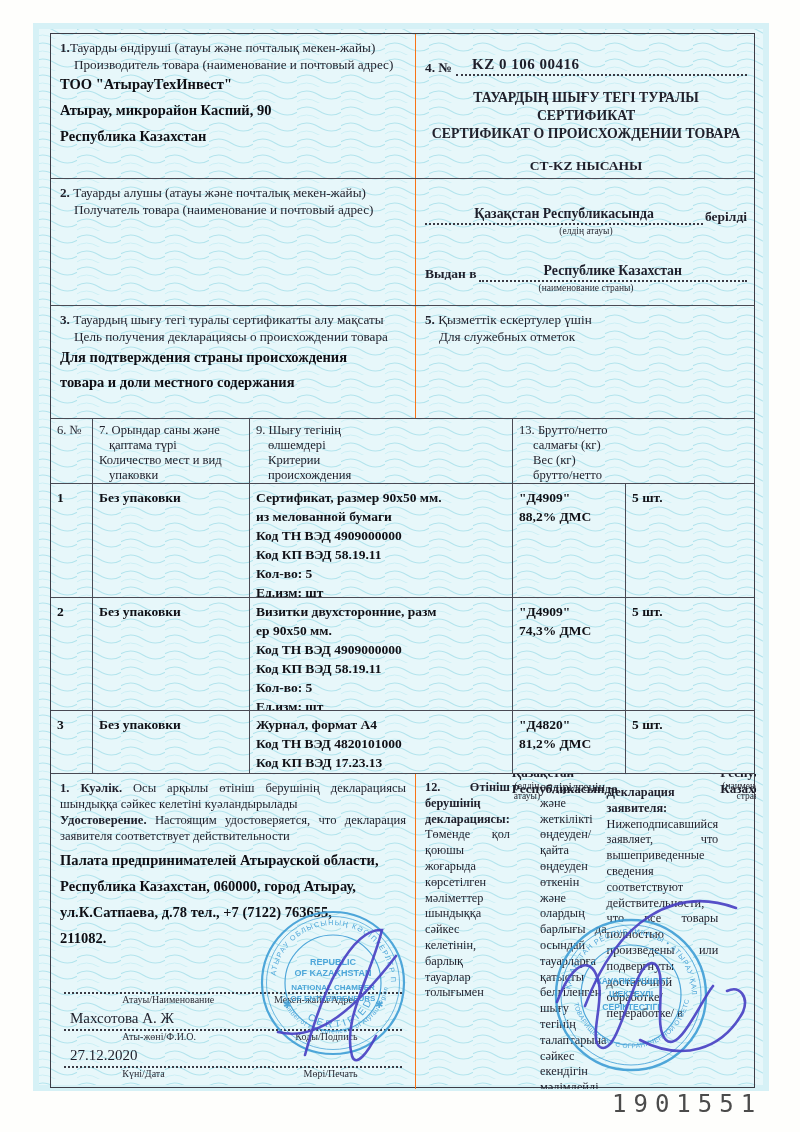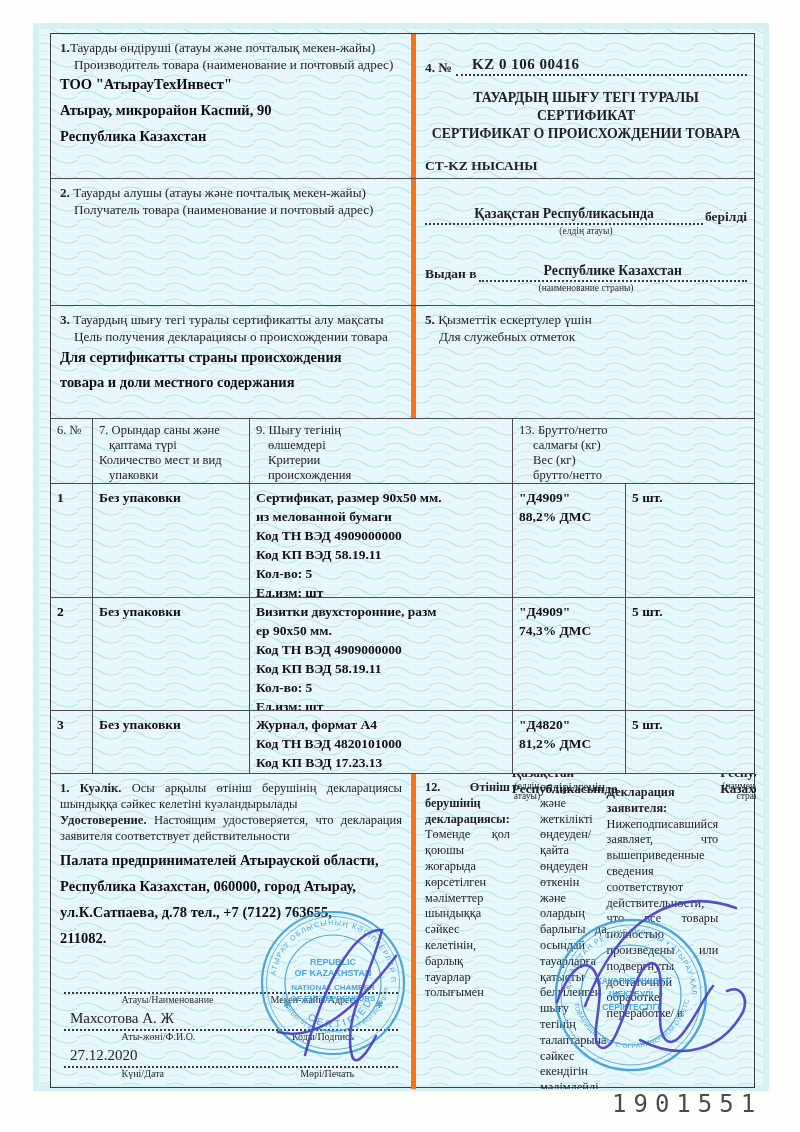--- a/index.html
+++ b/index.html
@@ -5,35 +5,35 @@
   * { margin:0; padding:0; box-sizing:border-box; }
   body { background:#ffffff; }
   .page { position:relative; width:800px; height:1132px; background:#fefefc; overflow:hidden;
           font-family:"Liberation Serif","DejaVu Serif",serif; color:#1e1e2a; }
   .deckle { position:absolute; left:33px; top:23px; width:736px; height:1068px; }
   .cert { position:absolute; left:50px; top:33px; width:705px; height:1055px;
           border:1.6px solid #3c3c46; }
   .row { display:grid; grid-template-columns:365px 340px; border-bottom:1px solid #4a4a54; }
   .rowA { height:145px; } .rowB { height:127px; } .rowC { height:113px; }
   .rowE { height:315px; border-bottom:none; }
-  .cellL { border-right:5px solid #f97316; padding:6px 9px; overflow:hidden; }
+  .cellL { border-right:1px solid #f97316; padding:6px 9px; overflow:hidden; }
   .cellR { padding:6px 9px; overflow:hidden; }
   .flabel { font-size:13.2px; line-height:1.25; color:#23232e; }
   .flabel .ind { padding-left:14px; display:block; }
   .bnum { font-weight:700; }
   .typed { font-weight:700; color:#0e0e14; font-size:14.5px; }
   .typed-lines div { line-height:26px; }
   
   .numline { display:flex; align-items:flex-end; margin-top:16px; font-size:13.5px; }
   .numline .pref { font-weight:700; white-space:nowrap; margin-right:4px; }
   .dotfill { flex:1; border-bottom:2px dotted #3a3a44; position:relative; height:20px; }
   .dot-val { position:absolute; bottom:1px; left:16px; font-weight:700; font-size:15px; letter-spacing:0.5px; }
   .dot-val-c { position:absolute; bottom:1px; left:0; right:0; text-align:center; font-weight:600; font-size:13.8px; }
   .cert-title { text-align:center; font-weight:600; font-size:13.8px; line-height:1.3; margin-top:13px; color:#21212c; }
-  .cert-form { font-weight:600; font-size:13.5px; line-height:1.35; margin-top:14px; }
+  .cert-form { text-align:center; font-weight:600; font-size:13.5px; line-height:1.35; margin-top:14px; }
   .sub-c { text-align:center; font-size:9.5px; color:#2a2a34; margin-top:1px; }
   .issline { display:flex; align-items:flex-end; font-size:13.5px; }
   .issline .pref { font-weight:700; white-space:nowrap; margin-right:2px; }
   .issline .suf { font-weight:700; white-space:nowrap; margin-left:2px; }
   
   .thead { display:grid; grid-template-columns:42px 157px 263px 113px 130px; height:65px; border-bottom:1px solid #4a4a54; }
   .trow  { display:grid; grid-template-columns:42px 157px 263px 113px 130px; border-bottom:1px solid #4a4a54; }
   .tr1 { height:114px; } .tr2 { height:113px; } .tr3 { height:63px; }
   .th, .td { border-right:1px solid #4a4a54; padding:4px 6px; overflow:hidden; }
   .th:last-child, .td:last-child { border-right:none; }
@@ -137,21 +137,21 @@
       </div>
     </div>
 
     <div class="row rowC">
       <div class="cellL">
         <div class="flabel">
           <span class="bnum">3.</span> <span>Тауардың шығу тегі туралы сертификатты алу мақсаты</span>
           <span class="ind">Цель получения декларациясы о происхождении товара</span>
         </div>
         <div class="typed" style="line-height:25px">
-          <div>Для сертификатты страны происхождения</div>
+          <div>Для подтверждения страны происхождения</div>
           <div>товара и доли местного содержания</div>
         </div>
       </div>
       <div class="cellR">
         <div class="flabel">
           <span class="bnum">5.</span> <span>Қызметтік ескертулер үшін</span>
           <span class="ind">Для служебных отметок</span>
         </div>
       </div>
     </div>

